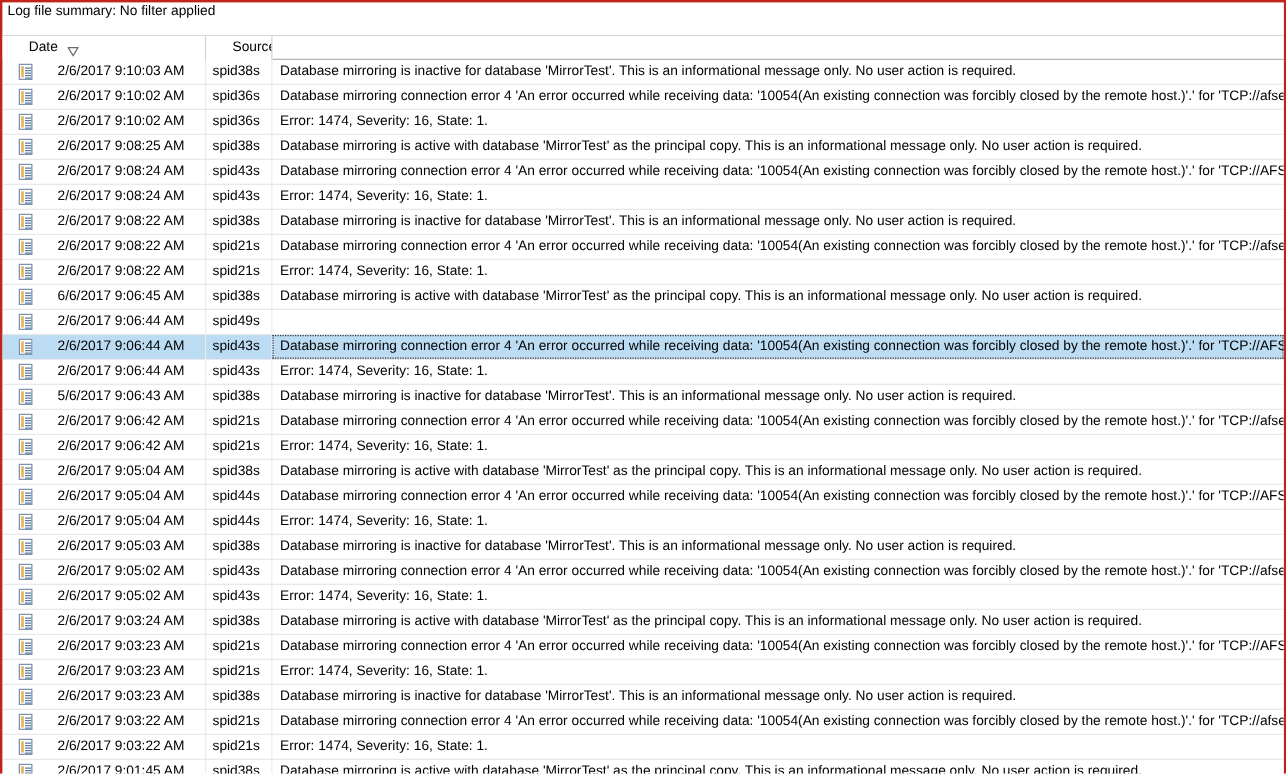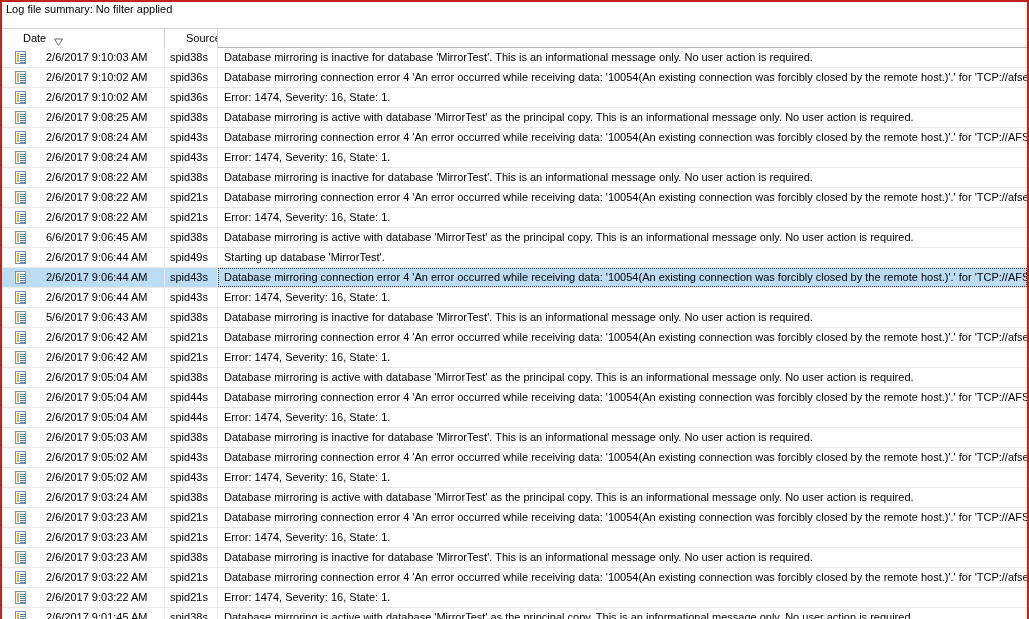--- a/index.html
+++ b/index.html
@@ -334,21 +334,20 @@
             <span class="rec-icon">
               <i></i>
               <i></i>
               <i></i>
               <i></i>
               <i></i>
             </span>
           </div>
           <div class="cell cell-date">2/6/2017 9:06:44 AM</div>
           <div class="cell cell-src">spid49s</div>
-          <div class="cell cell-msg">Starting up database 'MirrorTest'.</div>
         </div>
         <div class="row selected">
           <div class="cell cell-icon">
             <span class="rec-icon">
               <i></i>
               <i></i>
               <i></i>
               <i></i>
               <i></i>
             </span>

